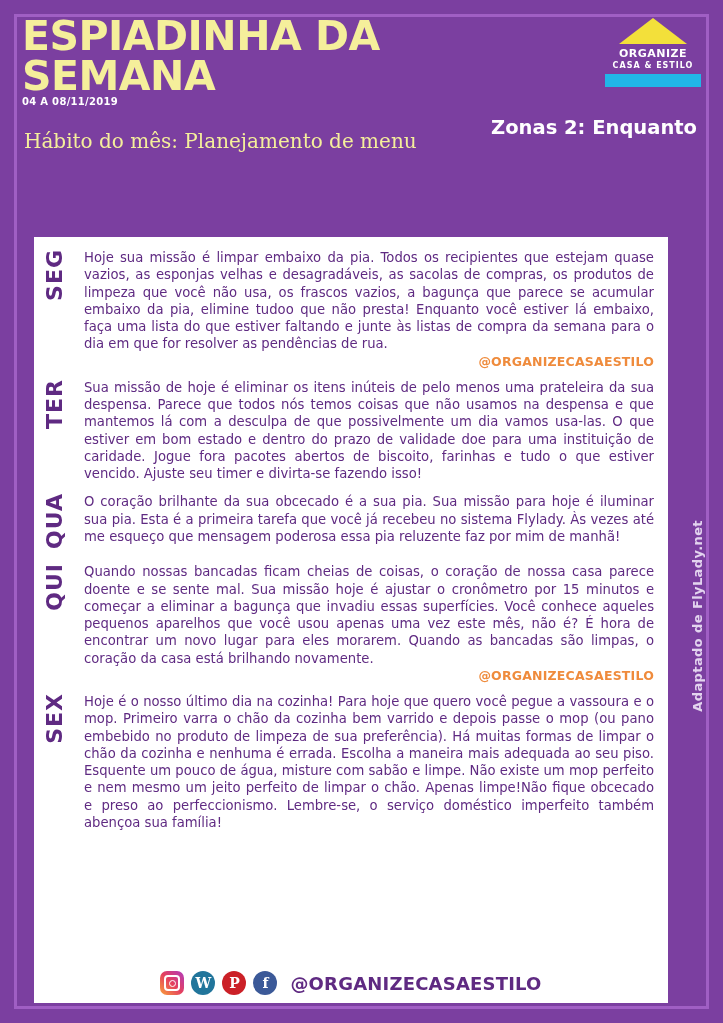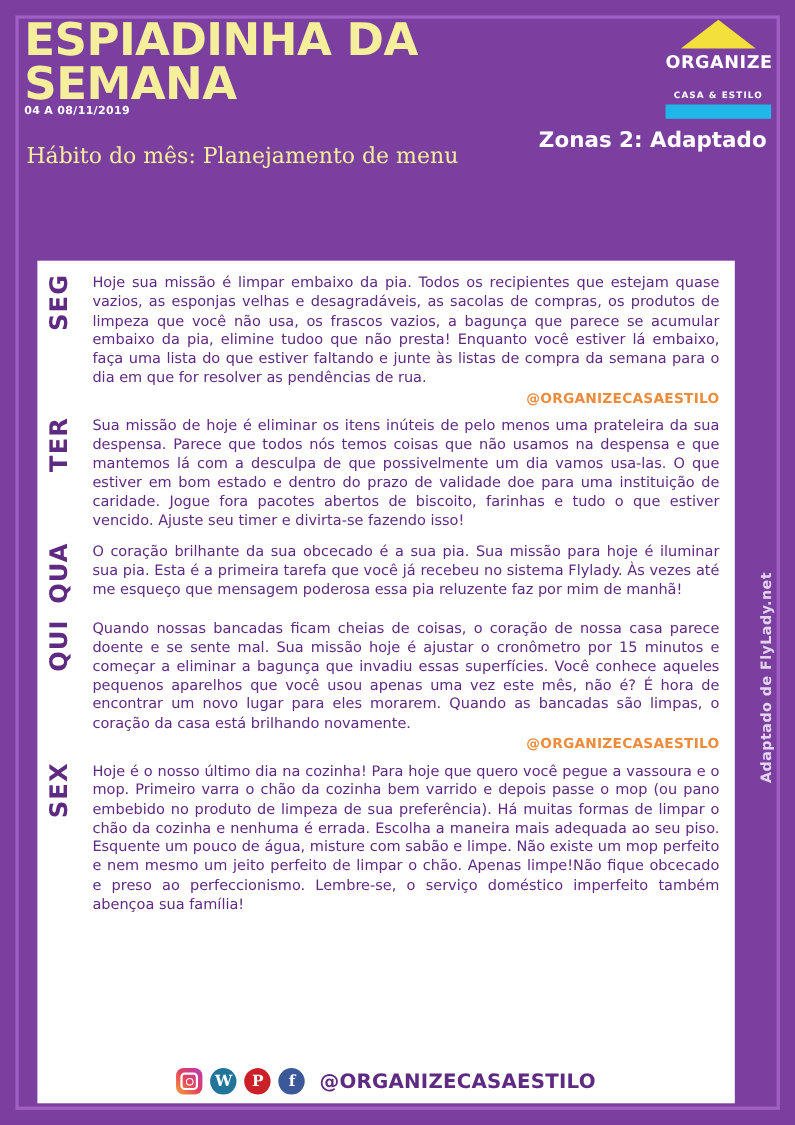--- a/index.html
+++ b/index.html
@@ -77,31 +77,31 @@
   .logo-roof {
     width: 0;
     height: 0;
     margin: 0 auto;
     border-left: 34px solid transparent;
     border-right: 34px solid transparent;
     border-bottom: 26px solid #f3e03a;
   }
   .logo-name {
     margin-top: 3px;
-    font-size: 16px;
+    font-size: 11px;
     font-weight: bold;
     color: #ffffff;
     letter-spacing: 0.5px;
   }
   .logo-sub {
     font-size: 8px;
     font-weight: bold;
     color: #ffffff;
     letter-spacing: 1px;
-    margin-top: 16px;
+    margin-top: 1px;
   }
   .logo-bar {
     margin-top: 4px;
     height: 13px;
     background: #21b6e8;
   }
   
   .side-credit {
     position: absolute;
     right: 18px;
@@ -217,21 +217,21 @@
 <body>
 
 <div class="page">
   <div class="inner-frame"></div>
 
   <div class="header">
     <h1 class="title">ESPIADINHA DA SEMANA</h1>
     <div class="date">04 A 08/11/2019</div>
   </div>
 
-  <div class="zone">Zonas 2: Adaptado</div>
+  <div class="zone">Zonas 2: Enquanto</div>
   <div class="habit">Hábito do mês: Planejamento de menu</div>
 
   <div class="logo">
     <div class="logo-roof"></div>
     <div class="logo-name">ORGANIZE</div>
     <div class="logo-sub">CASA &amp; ESTILO</div>
     <div class="logo-bar"></div>
   </div>
 
   <div class="side-credit">Adaptado de FlyLady.net</div>

